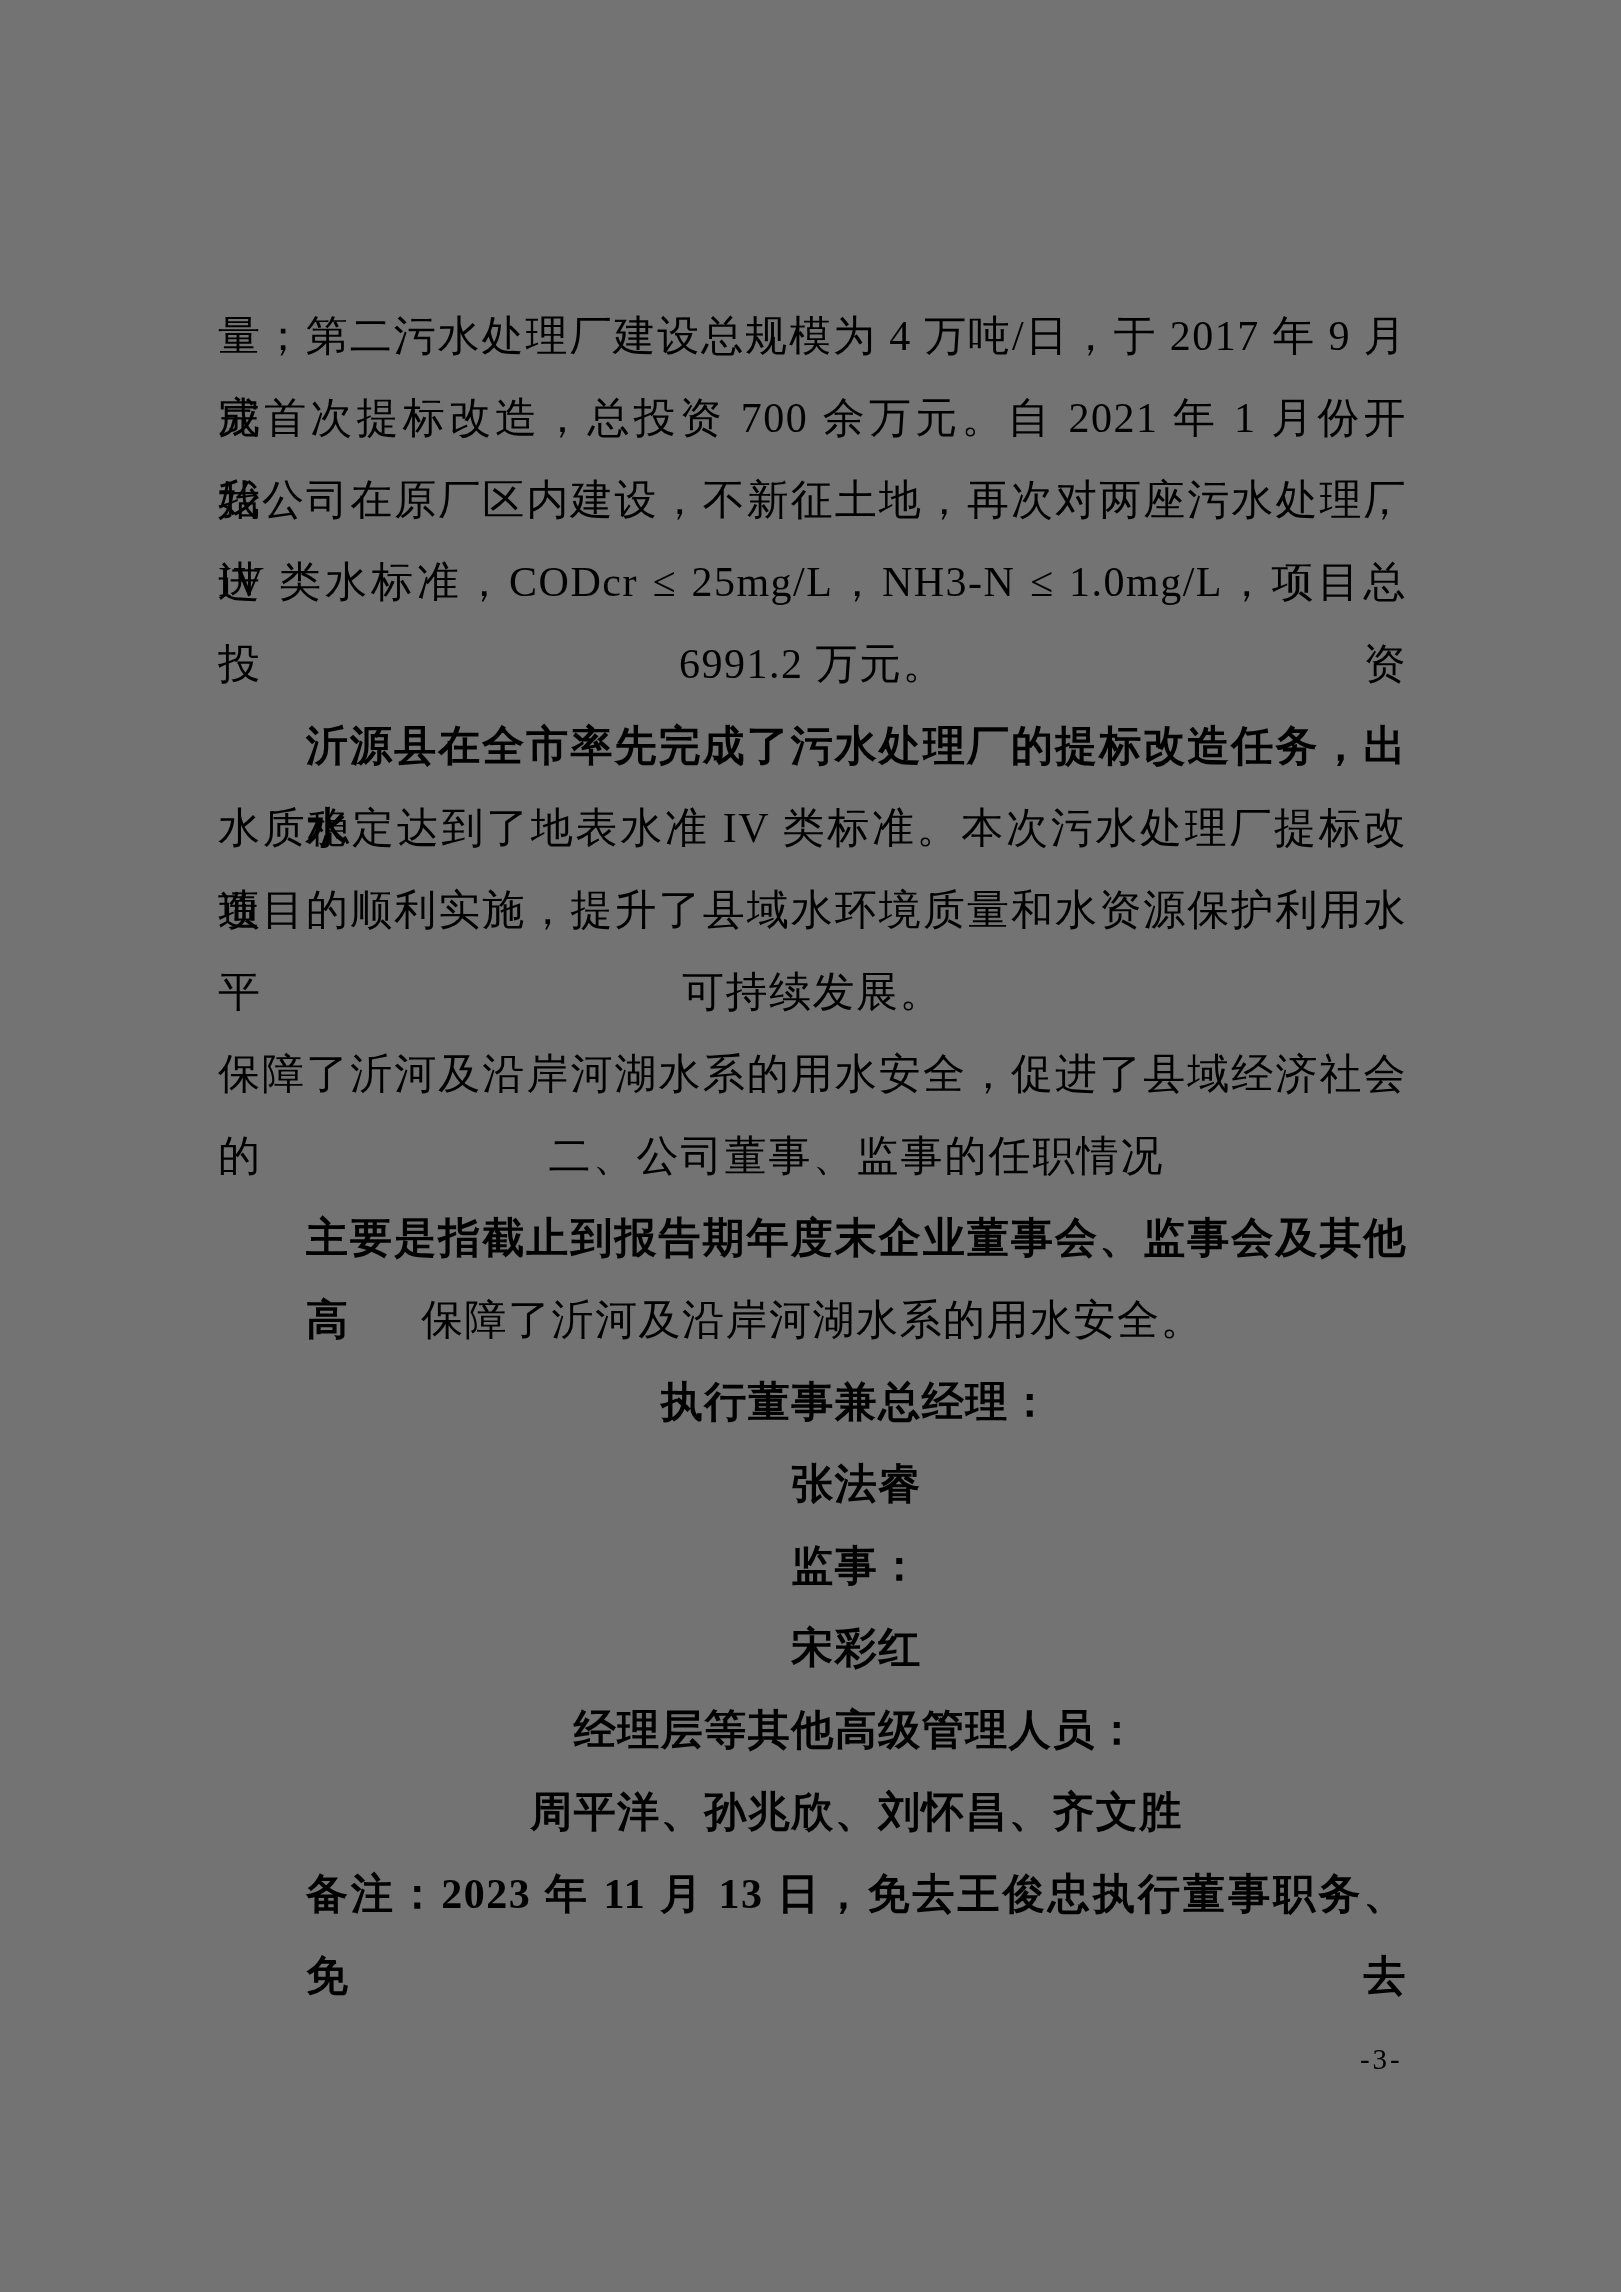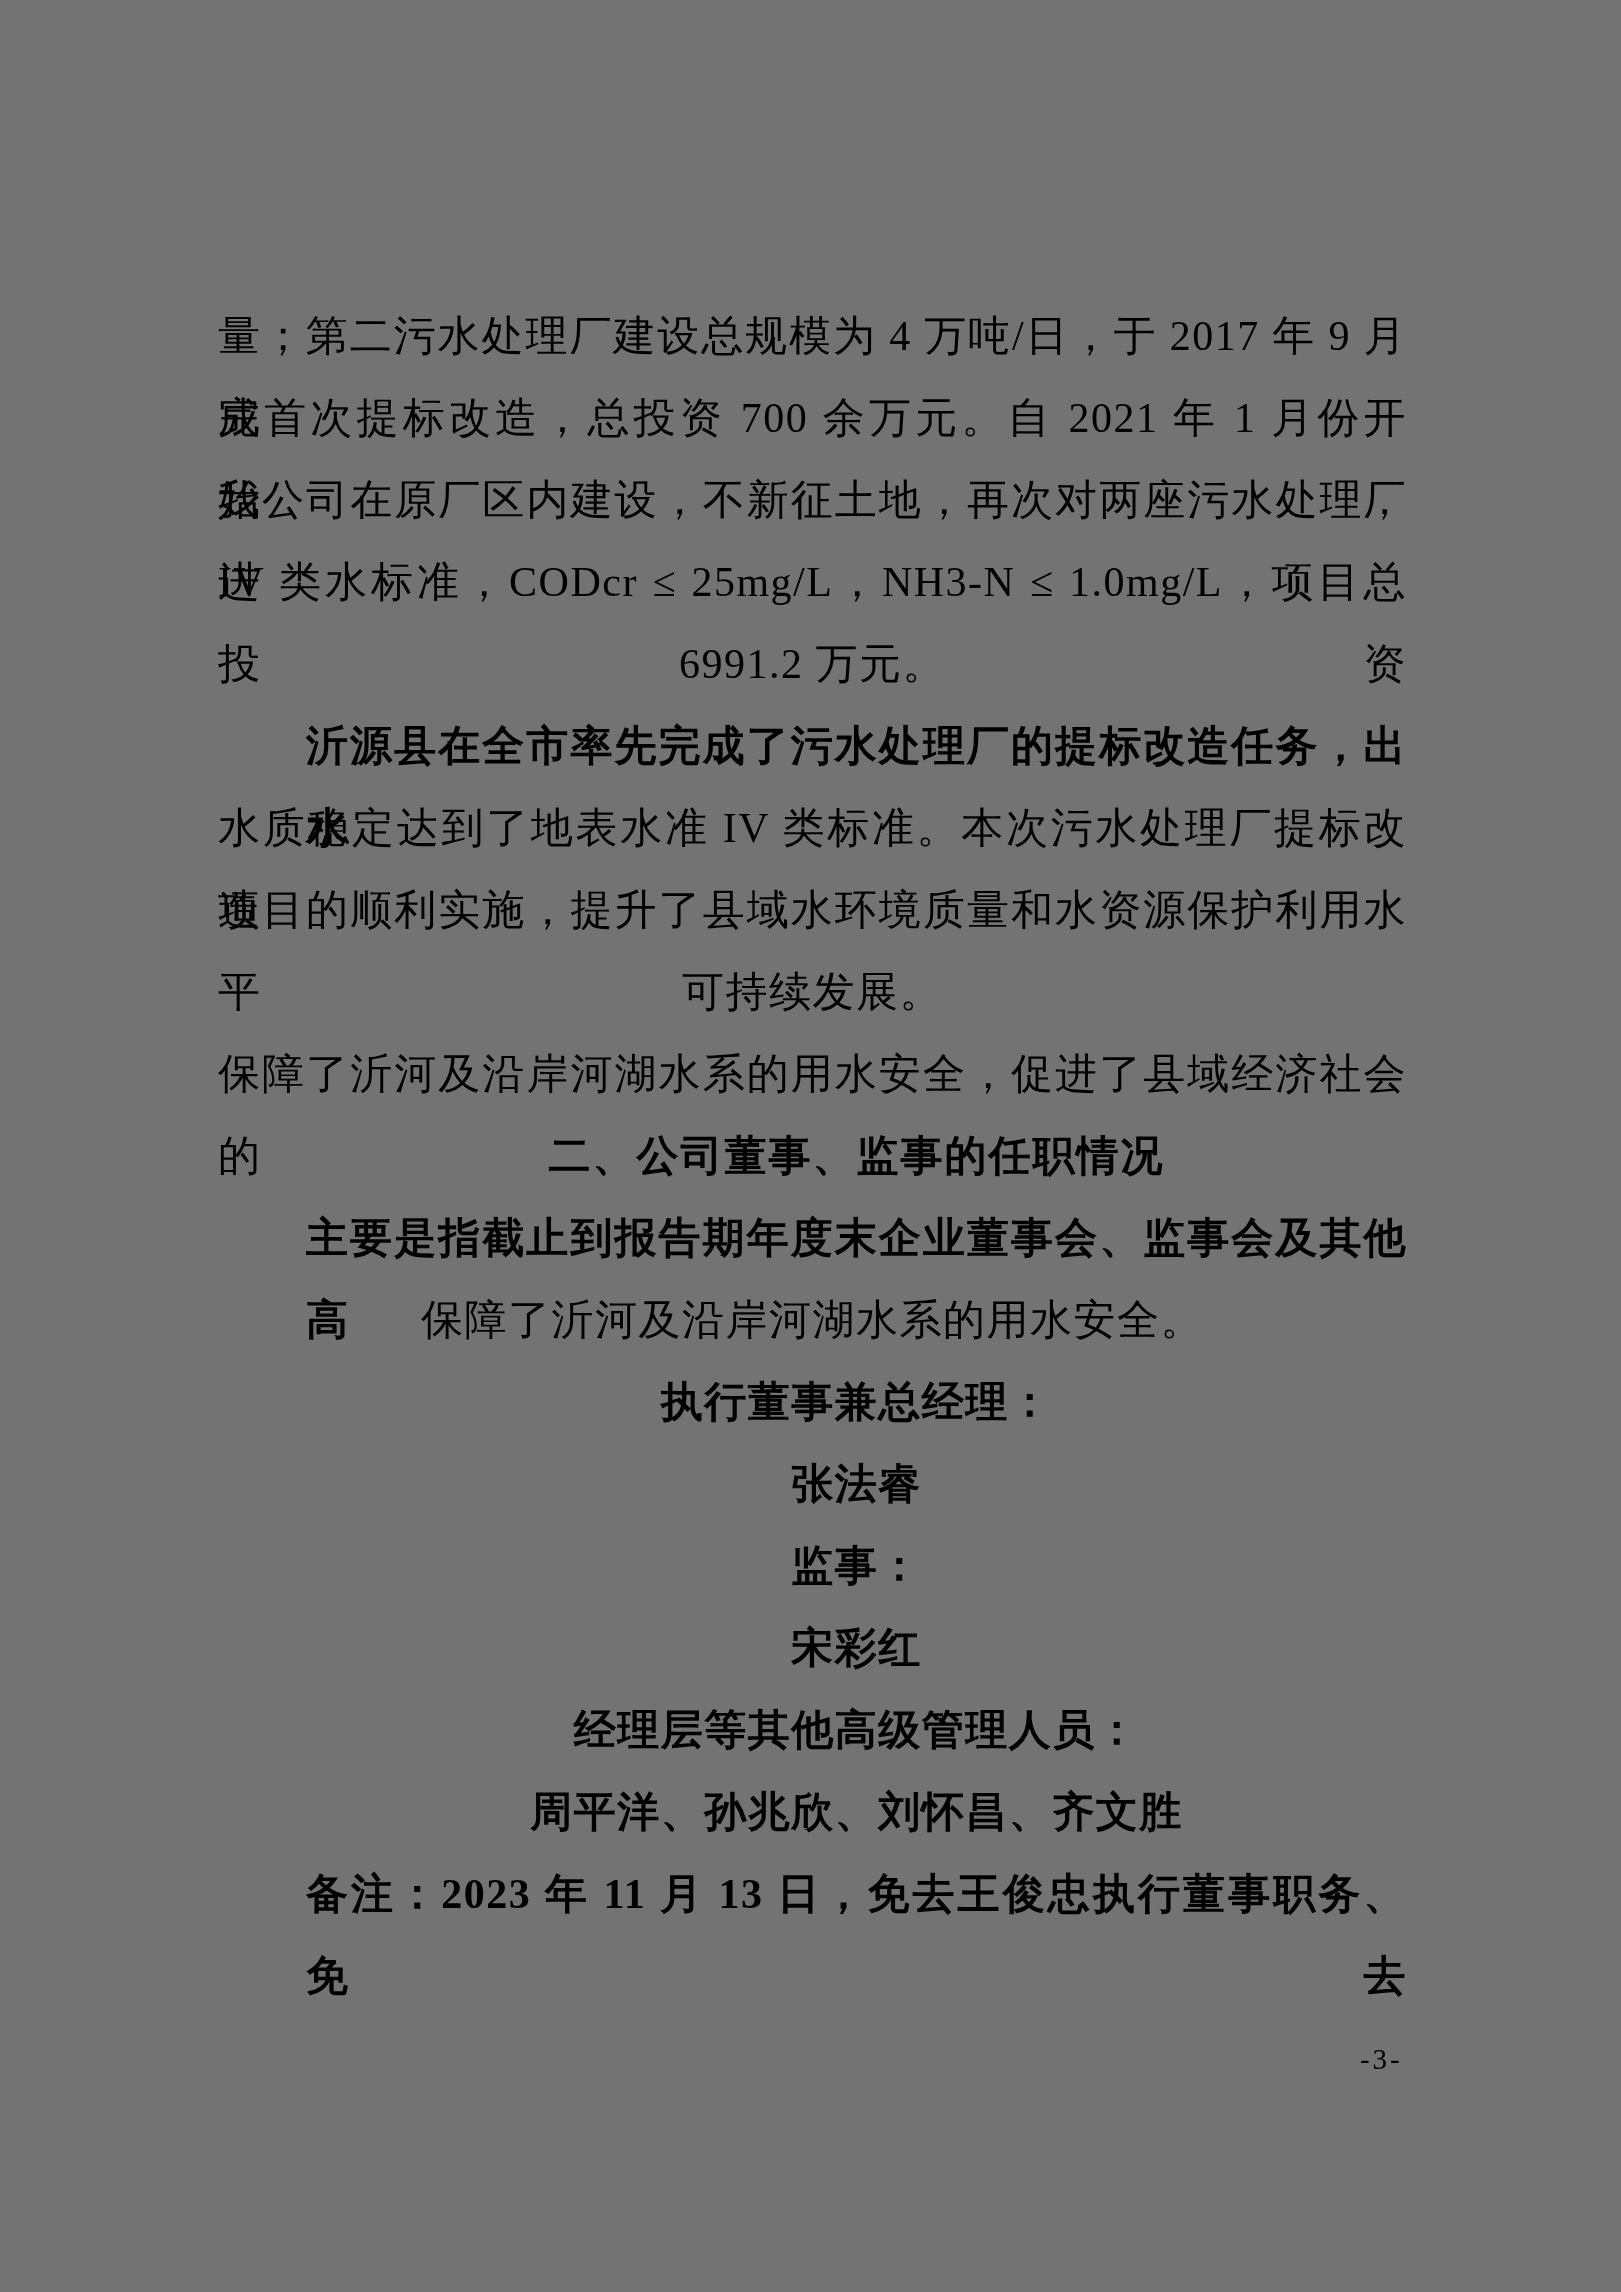--- a/index.html
+++ b/index.html
@@ -34,21 +34,21 @@
   .line.j {
     white-space: normal;
     text-align: justify;
     text-align-last: justify;
   }
   .line.indent {
     padding-left: 88px;
     font-weight: bold;
   }
   .line.bold {
-    font-weight: bold;
+    font-weight: normal;
     letter-spacing: 2px;
   }
   .page-number {
     position: absolute;
     left: 1360px;
     top: 2043px;
     font-size: 29px;
     letter-spacing: 2.9px;
     font-family: "Liberation Serif", "DejaVu Serif", serif;
     color: #000000;

